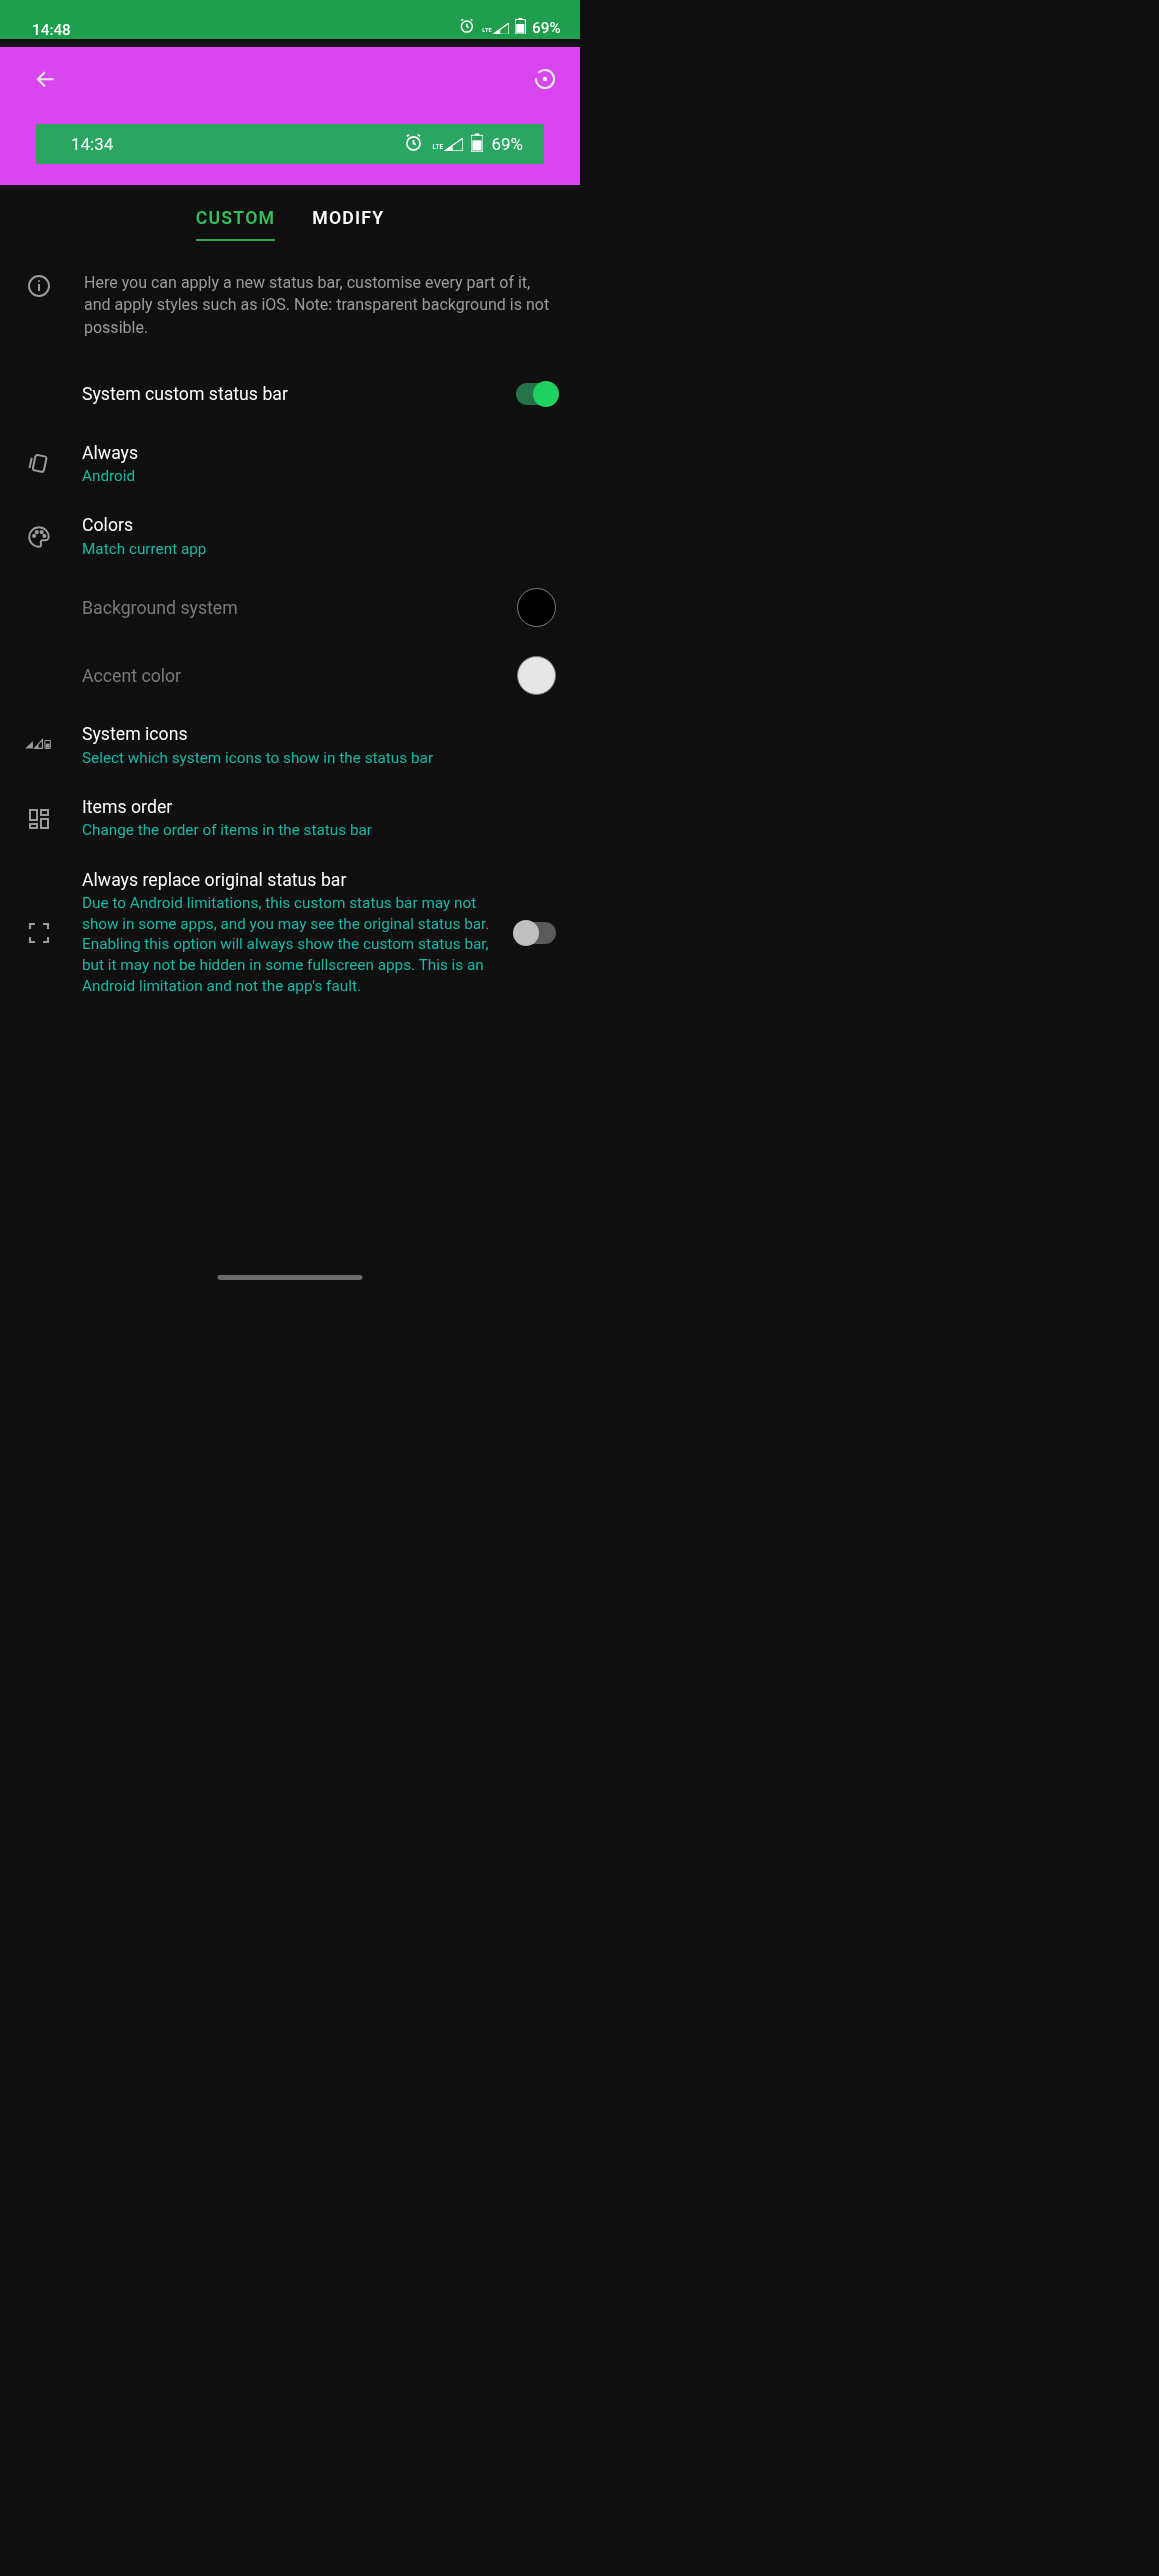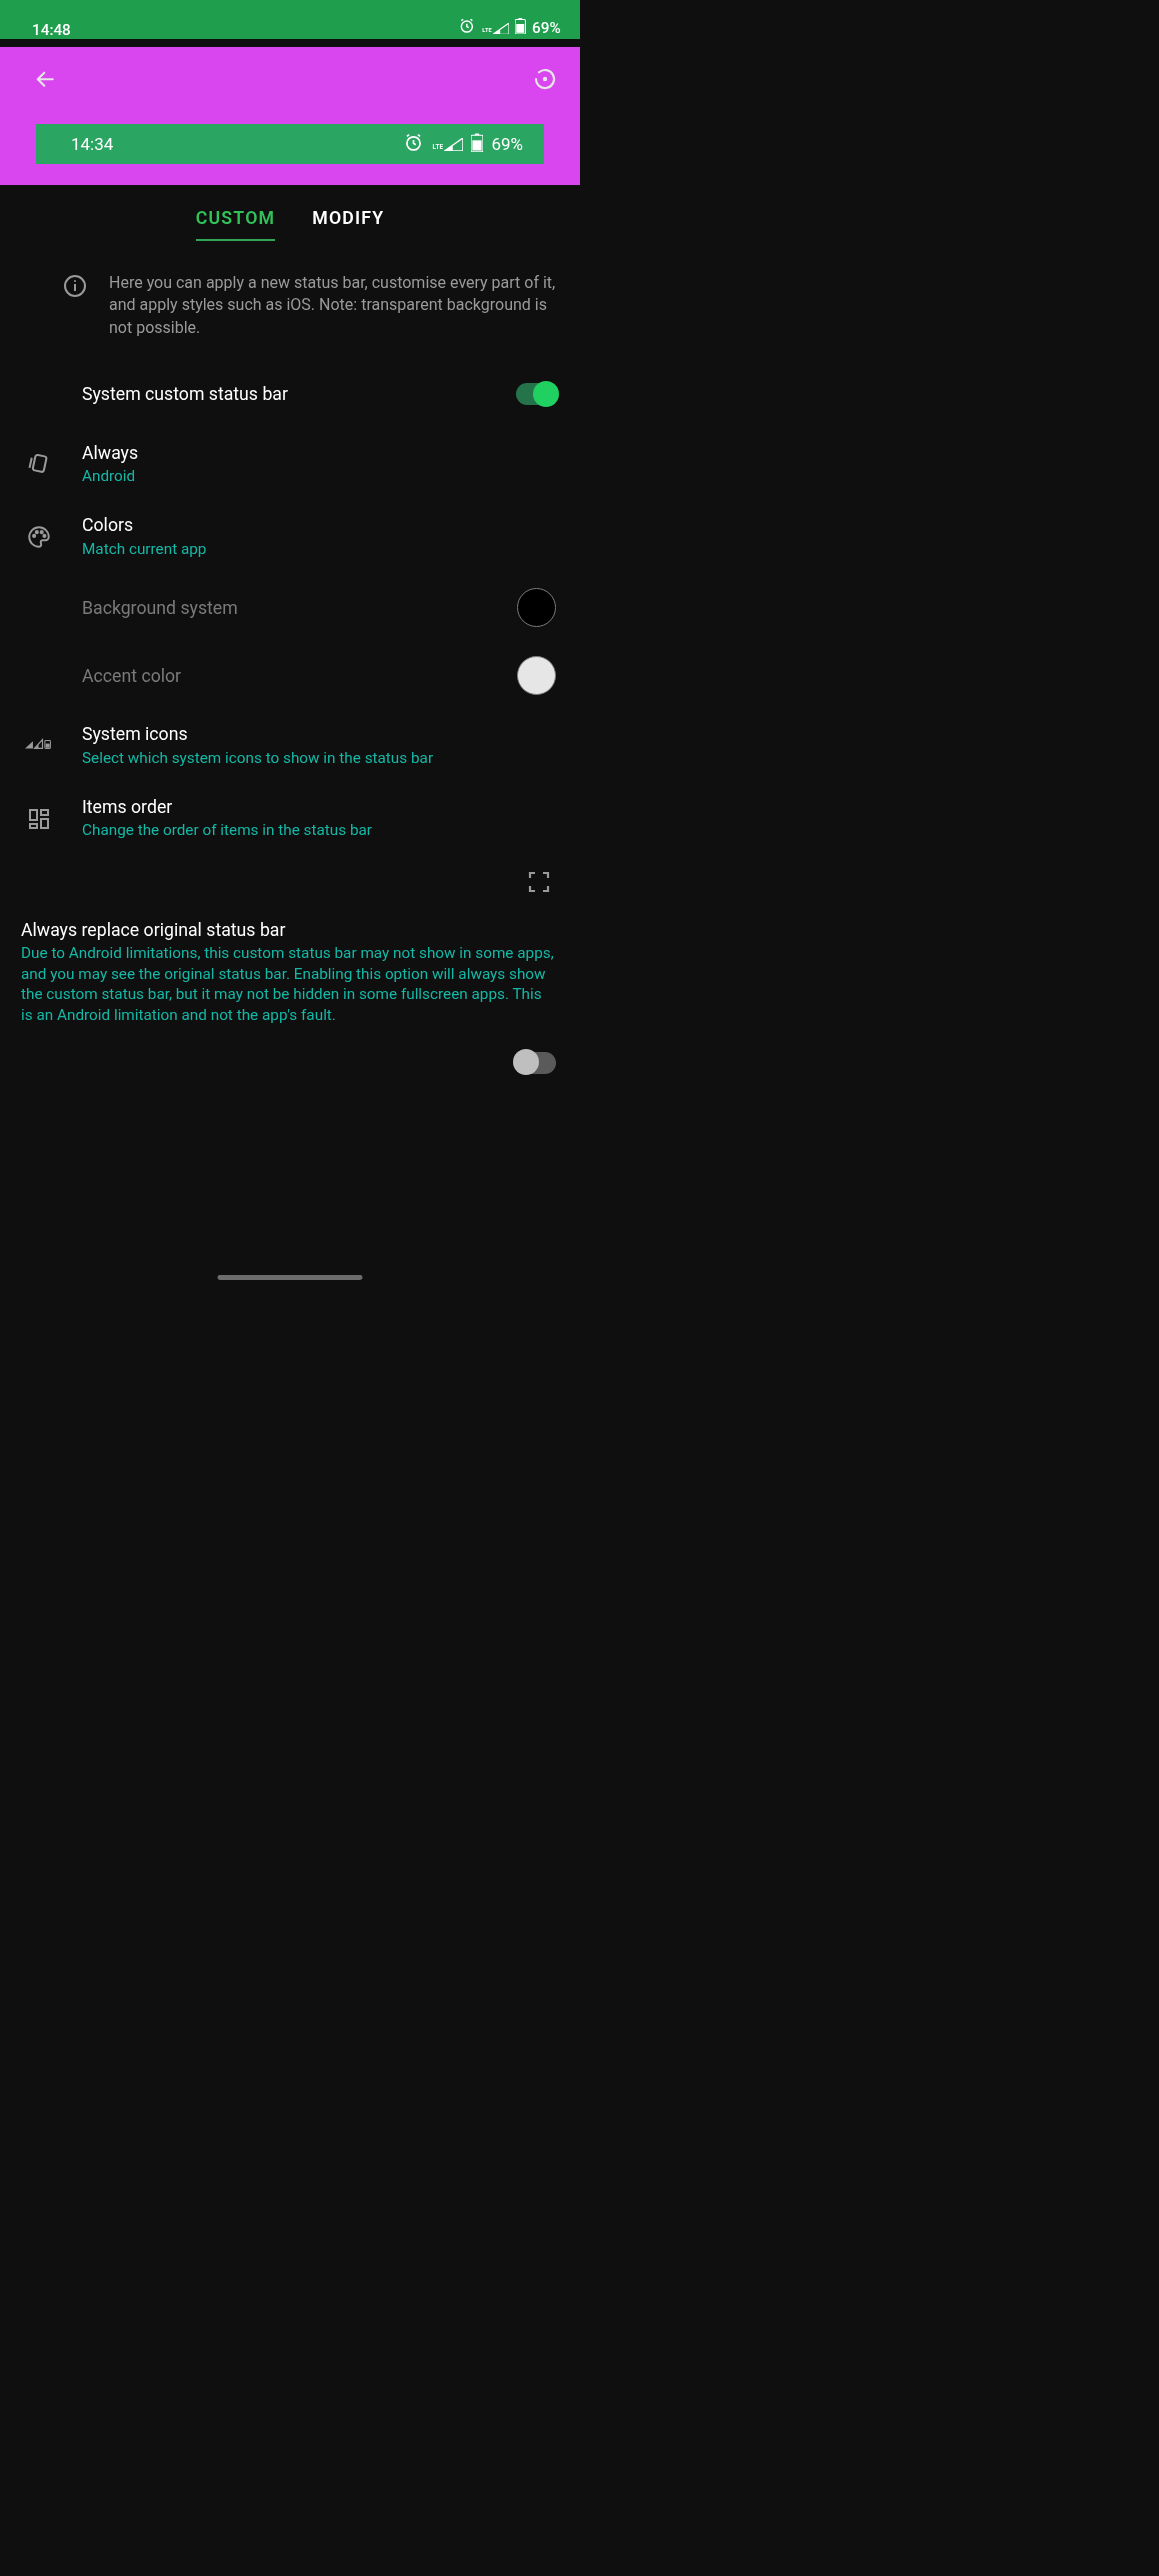--- a/index.html
+++ b/index.html
@@ -135,24 +135,23 @@
   }
   .setting .subtitle {
     font-size: 15.3px;
     color: #14b8a6;
     line-height: 1.35;
   }
   .setting.disabled .title { color: #7a7a7a; }
 
   .info-block {
     display: flex;
-    gap: 17px;
+    gap: 28px;
     padding: 31px 24px 21px 21px;
     align-items: flex-start;
-    margin-left: 36px;
   }
   .info-block .icon-slot { width: 35px; display:flex; justify-content:center; padding-top:1.6px; color:#9a9a9a; flex-shrink:0;}
   .info-block .text {
     color: #9a9a9a;
     font-size: 16px;
     line-height: 1.4;
   }
 
   
   .switch {
@@ -376,21 +375,21 @@
           <rect x="14" y="12" width="7" height="9"></rect>
           <rect x="3" y="17" width="7" height="4"></rect>
         </svg>
       </div>
       <div class="labels">
         <div class="title">Items order</div>
         <div class="subtitle">Change the order of items in the status bar</div>
       </div>
     </div>
 
-    <div class="setting" style="align-items:flex-end;flex-direction:column;">
+    <div class="setting" style="align-items:center;">
       <div class="icon-slot">
         <svg width="24" height="24" viewBox="0 0 24 24" fill="none" stroke="#9a9a9a" stroke-width="2.2">
           <path d="M3 8V3h5M21 8V3h-5M3 16v5h5M21 16v5h-5"></path>
         </svg>
       </div>
       <div class="labels">
         <div class="title">Always replace original status bar</div>
         <div class="subtitle">Due to Android limitations, this custom status bar may not show in some apps, and you may see the original status bar. Enabling this option will always show the custom status bar, but it may not be hidden in some fullscreen apps. This is an Android limitation and not the app's fault.</div>
       </div>
       <div class="switch off"></div>

